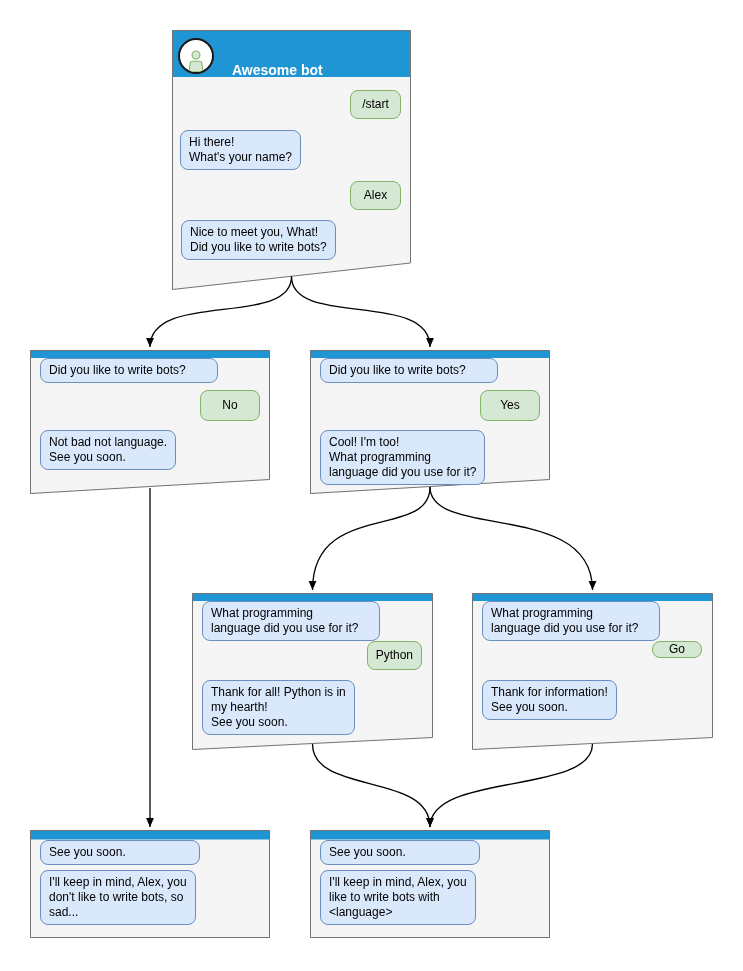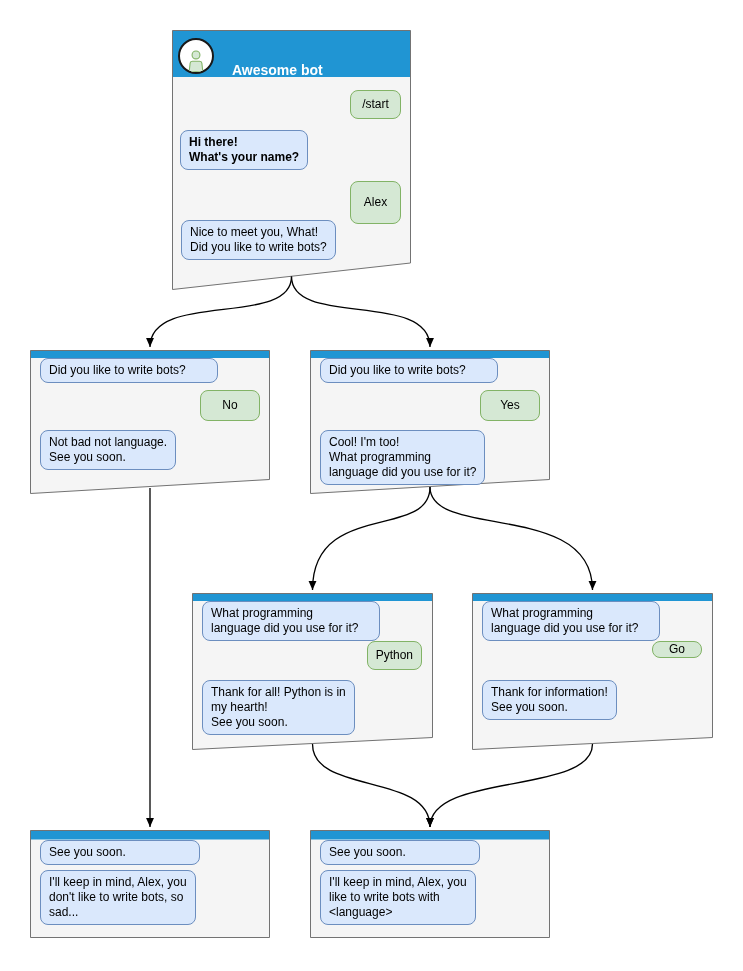--- a/index.html
+++ b/index.html
@@ -23,22 +23,22 @@
 
   
   .avatar { position: absolute; left: 178px; top: 38px; width: 36px; height: 36px;
             border-radius: 50%; background: #ffffff; border: 2px solid #191919;
             display: flex; align-items: flex-end; justify-content: center; overflow: hidden; }
   .bot-title { position: absolute; left: 232px; top: 30px; height: 47px; display: flex;
                align-items: center; color: #ffffff; font-weight: bold; font-size: 14px; margin-top: 16px; }
 
   
   [data-name="bubble-start"]      { right: 342px; top: 90px;  height: 29px; min-width: 51px; }
-  [data-name="bubble-hi"]         { left: 180px;  top: 130px; font-weight: bold; }
-  [data-name="bubble-alex"]       { right: 342px; top: 181px; height: 43px; min-width: 51px; }
+  [data-name="bubble-hi"]         { left: 180px;  top: 130px; }
+  [data-name="bubble-alex"]       { right: 342px; top: 181px; height: 29px; min-width: 51px; }
   [data-name="bubble-nice"]       { left: 181px;  top: 220px; }
   [data-name="bubble-q-no"]       { left: 40px;   top: 358px; min-width: 178px; }
   [data-name="bubble-a-no"]       { right: 483px; top: 390px; height: 31px; min-width: 60px; }
   [data-name="bubble-r-no"]       { left: 40px;   top: 430px; }
   [data-name="bubble-q-yes"]      { left: 320px;  top: 358px; min-width: 178px; }
   [data-name="bubble-a-yes"]      { right: 203px; top: 390px; height: 31px; min-width: 60px; }
   [data-name="bubble-r-yes"]      { left: 320px;  top: 430px; }
   [data-name="bubble-q-python"]   { left: 202px;  top: 601px; min-width: 178px; }
   [data-name="bubble-a-python"]   { right: 321px; top: 641px; height: 29px; min-width: 50px; }
   [data-name="bubble-r-python"]   { left: 202px;  top: 680px; }

